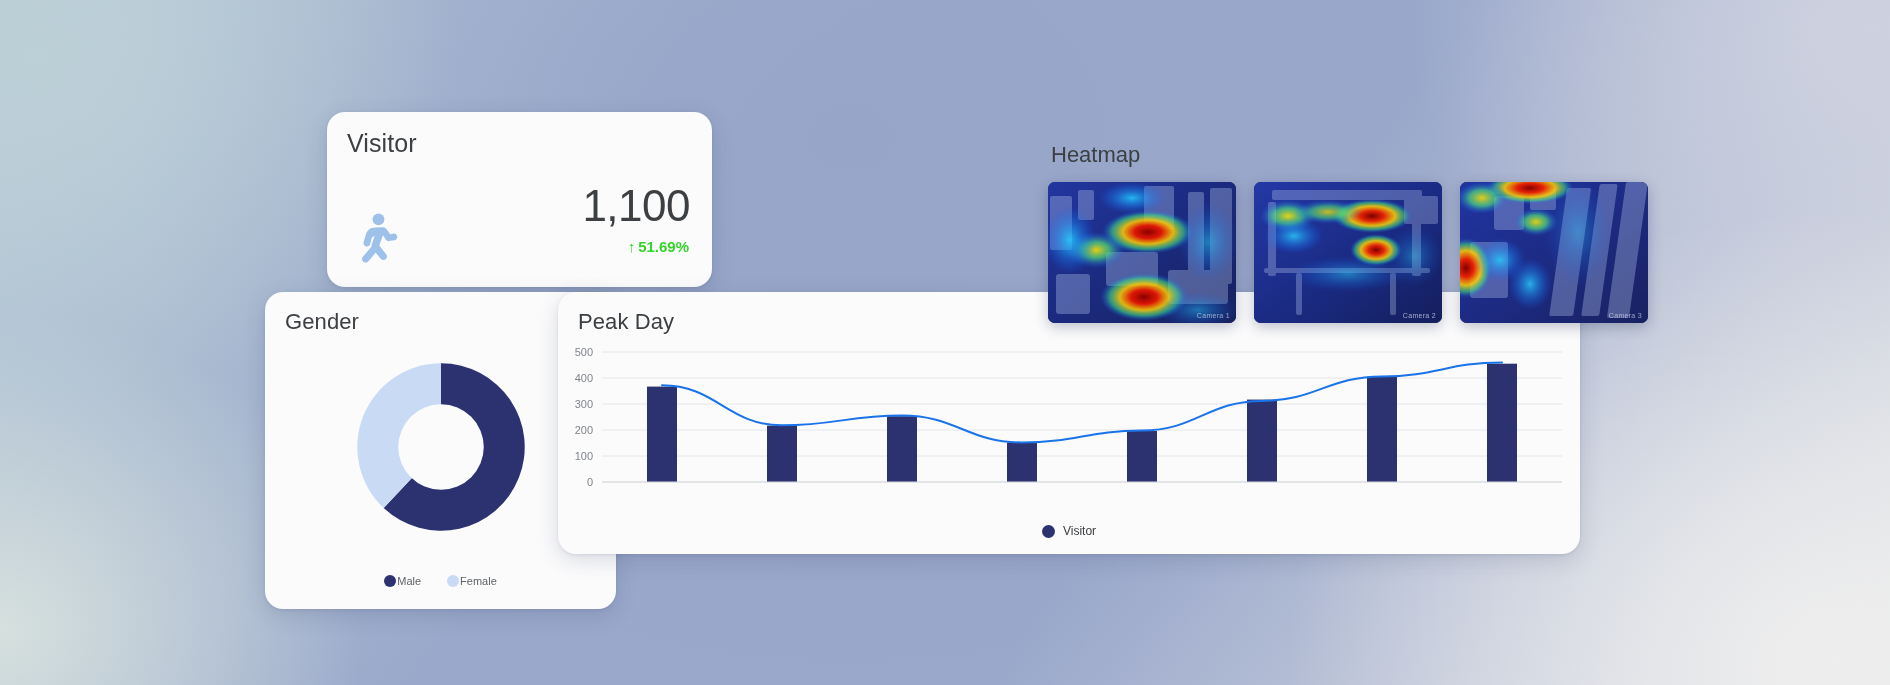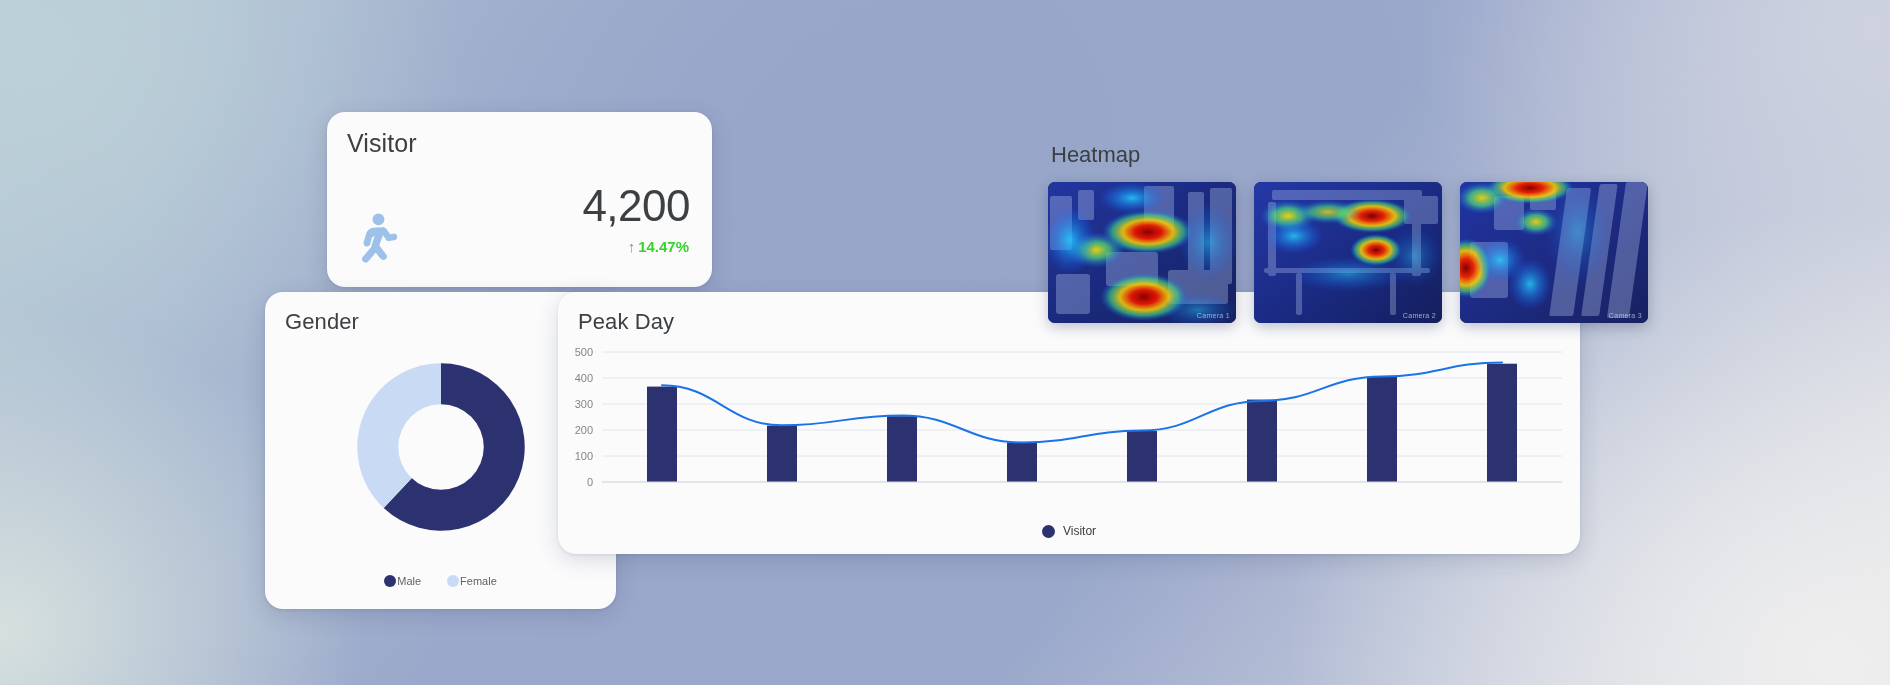--- a/index.html
+++ b/index.html
@@ -105,24 +105,24 @@
 
   <div class="card" id="visitor-card">
     <div class="card-title">Visitor</div>
 
     <svg class="walk-icon" viewBox="0 0 48 56">
       <circle cx="24.5" cy="7.5" r="6.2" fill="#9dc1e8"></circle>
       <path d="M21 16 C16 16 12.5 19 11.5 23 L9 31 C8.4 33.2 9.6 35.2 11.6 35.7 C13.6 36.2 15.5 35 16 32.9 L17.6 26.5 L20.5 24.5 L17.4 34.2 C17 35.6 17.3 37 18.2 38.1 L26.6 48.4 C28 50.1 30.4 50.3 32 49 C33.6 47.7 33.8 45.4 32.5 43.8 L25.3 34.9 L29.2 24.2 L32.2 28.6 C33 29.8 34.3 30.4 35.6 30.2 L41 29.3 C43 29 44.3 27.2 44 25.3 C43.7 23.4 42 22.1 40 22.4 L36.7 23 L32.6 17.4 C31.7 16.2 30.3 15.6 28.8 15.8 Z" fill="#9dc1e8"></path>
       <path d="M17.6 35.5 L8.2 46.6 C6.9 48.2 7.1 50.5 8.7 51.8 C10.3 53.1 12.7 52.9 14 51.3 L23.8 39.6 Z" fill="#9dc1e8"></path>
     </svg>
 
-    <div class="visitor-value">4,200</div>
+    <div class="visitor-value">1,100</div>
     <div class="visitor-delta">
       <span class="arrow">↑</span>
-      <span>14.47%</span>
+      <span>51.69%</span>
     </div>
   </div>
 
   <div class="card" id="gender-card">
     <div class="card-title">Gender</div>
 
     <div class="donut-wrap">
       <svg class="donut" viewBox="0 0 200 200">
 
         <path id="slice-male" fill="#2c3270" d="M 100 100 L 100 8 A 92 92 0 1 1 37.02166625456067 167.06511372276987 Z"></path>

